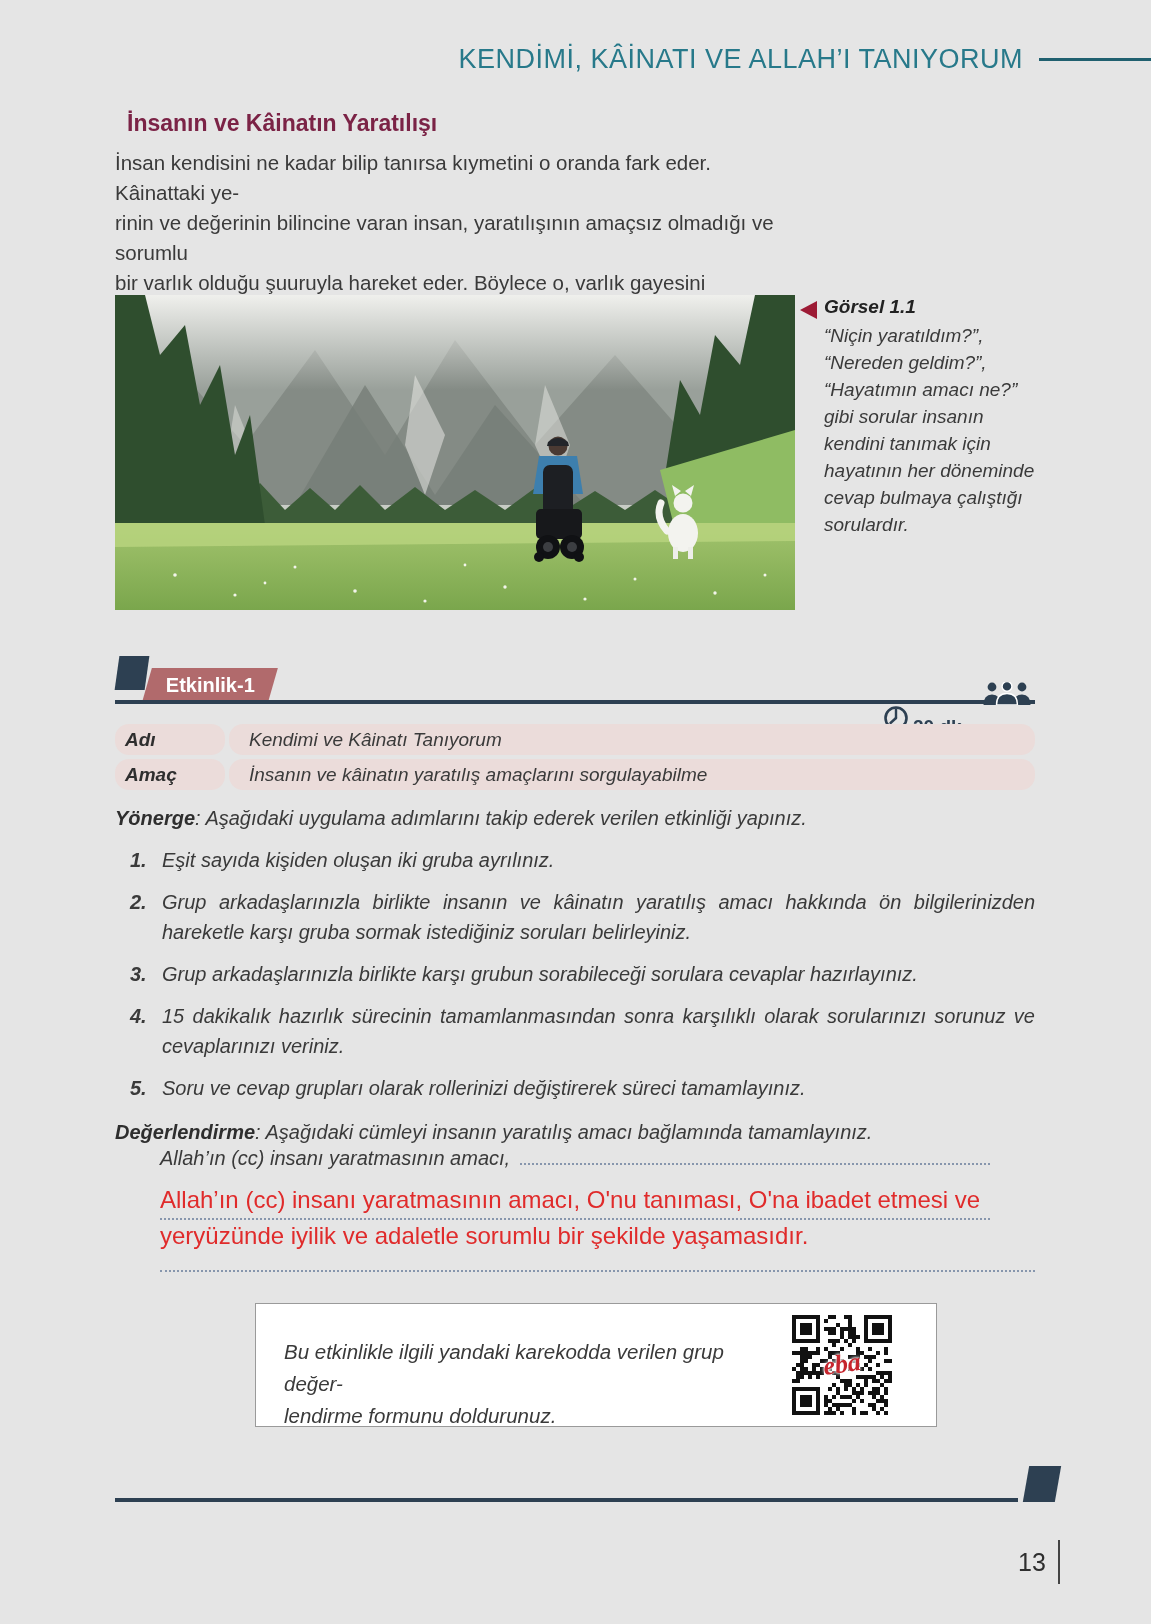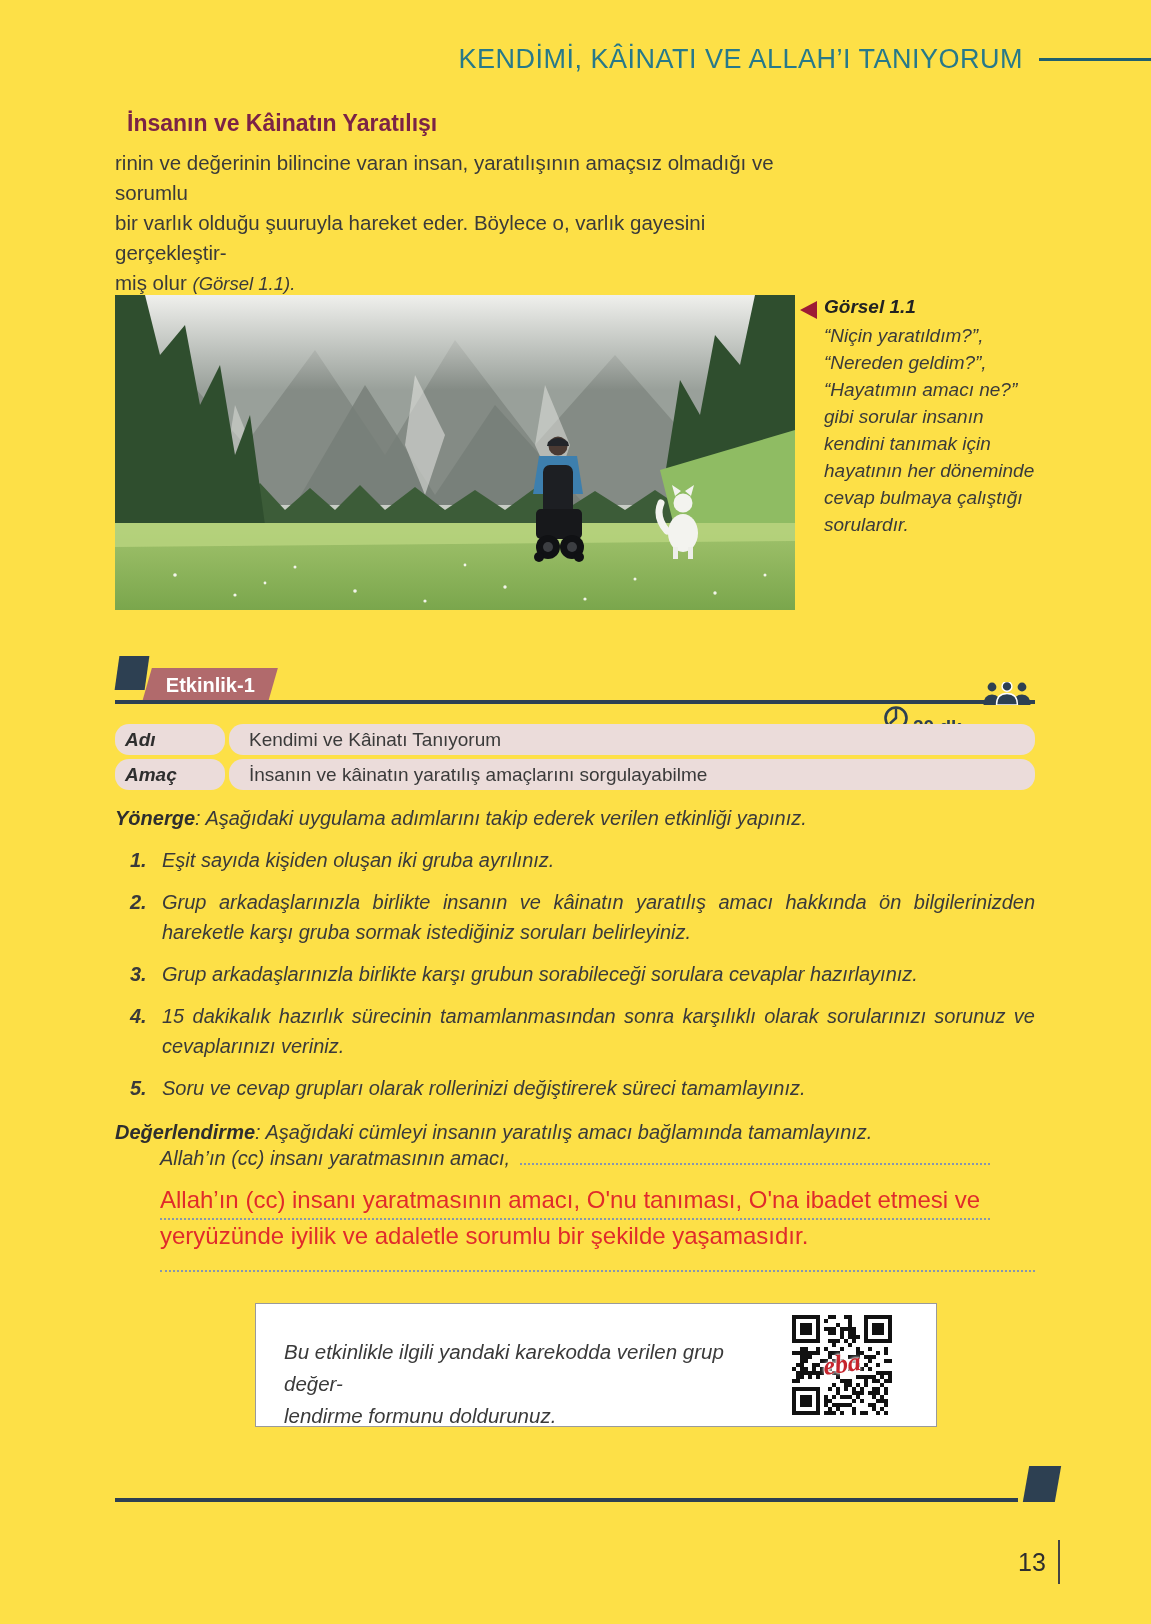--- a/index.html
+++ b/index.html
@@ -1,16 +1,16 @@
 <!DOCTYPE html>
 <html><head>
 <meta charset="utf-8">
 <style>
   html,body{margin:0;padding:0;background:#fff;}
-  .page{position:relative;width:1151px;height:1624px;background:#fde047;overflow:hidden;
+  .page{position:relative;width:1151px;height:1624px;background:#e5e5e5;overflow:hidden;
         font-family:"Liberation Sans","DejaVu Sans",sans-serif;color:#3d3d3d;}
 
   
   .hdr{position:absolute;top:44px;left:115px;right:0;display:flex;align-items:center;justify-content:flex-end;gap:16px;}
   .hdr-title{color:#27798a;font-size:27px;letter-spacing:.5px;font-weight:500;white-space:nowrap;}
   .hdr-rule{width:112px;height:3px;background:#20606f;}
 
   
   .sec-title{position:absolute;top:110px;left:127px;font-size:23px;font-weight:bold;color:#7b2346;}
   .para{position:absolute;top:148px;left:115px;width:690px;font-size:20.5px;line-height:30px;color:#3a3a3a;}
@@ -35,21 +35,21 @@
   .act-rule{position:absolute;top:700px;left:115px;width:920px;height:4px;background:#2d4052;}
   .dur{position:absolute;top:703px;left:883px;display:flex;align-items:flex-end;gap:2px;color:#2d4052;}
   .dur-label{font-weight:bold;font-size:19px;line-height:1;padding-bottom:1px;}
   .grp{position:absolute;top:682px;left:982px;}
 
   
   .tbl{position:absolute;top:724px;left:115px;width:920px;}
   .tbl-row{display:grid;grid-template-columns:110px 1fr;column-gap:4px;margin-bottom:4px;}
   .tbl-cell{background:#ebdcda;height:31px;display:flex;align-items:center;font-size:19px;border-radius:14px;}
   .tbl-label{padding-left:10px;font-weight:bold;font-style:italic;color:#2e2e2e;}
-  .tbl-value{padding-left:20px;color:#3a3a3a;}
+  .tbl-value{padding-left:20px;font-style:italic;color:#3a3a3a;}
 
   
   .flow{position:absolute;top:803px;left:115px;width:920px;font-size:20px;color:#3a3a3a;}
   .lead{font-style:italic;line-height:30px;}
   .lead b{font-style:italic;color:#2e2e2e;}
   .steps{margin-top:12px;}
   .step{display:flex;margin-bottom:12px;}
   .step-num{width:32px;margin-left:15px;flex:none;font-weight:bold;font-style:italic;line-height:30px;}
   .step-text{flex:1;font-style:italic;line-height:30px;text-align:justify;}
   .deger{margin-top:14px;}
@@ -82,20 +82,21 @@
 
 <div class="page">
 
   <div class="hdr">
     <div class="hdr-title">KENDİMİ, KÂİNATI VE ALLAH’I TANIYORUM</div>
     <div class="hdr-rule"></div>
   </div>
 
   <div class="sec-title">İnsanın ve Kâinatın Yaratılışı</div>
   <div class="para">
+    <div>İnsan kendisini ne kadar bilip tanırsa kıymetini o oranda fark eder. Kâinattaki ye-</div>
     <div>rinin ve değerinin bilincine varan insan, yaratılışının amaçsız olmadığı ve sorumlu</div>
     <div>bir varlık olduğu şuuruyla hareket eder. Böylece o, varlık gayesini gerçekleştir-</div>
     <div><span>miş olur </span><span class="ref">(Görsel 1.1).</span></div>
   </div>
 
   <div class="photo">
     <svg viewBox="0 0 680 315" xmlns="http://www.w3.org/2000/svg">
       <defs>
         <linearGradient id="sky" x1="0" y1="0" x2="0" y2="1">
           <stop offset="0" stop-color="#eceee9"></stop>

